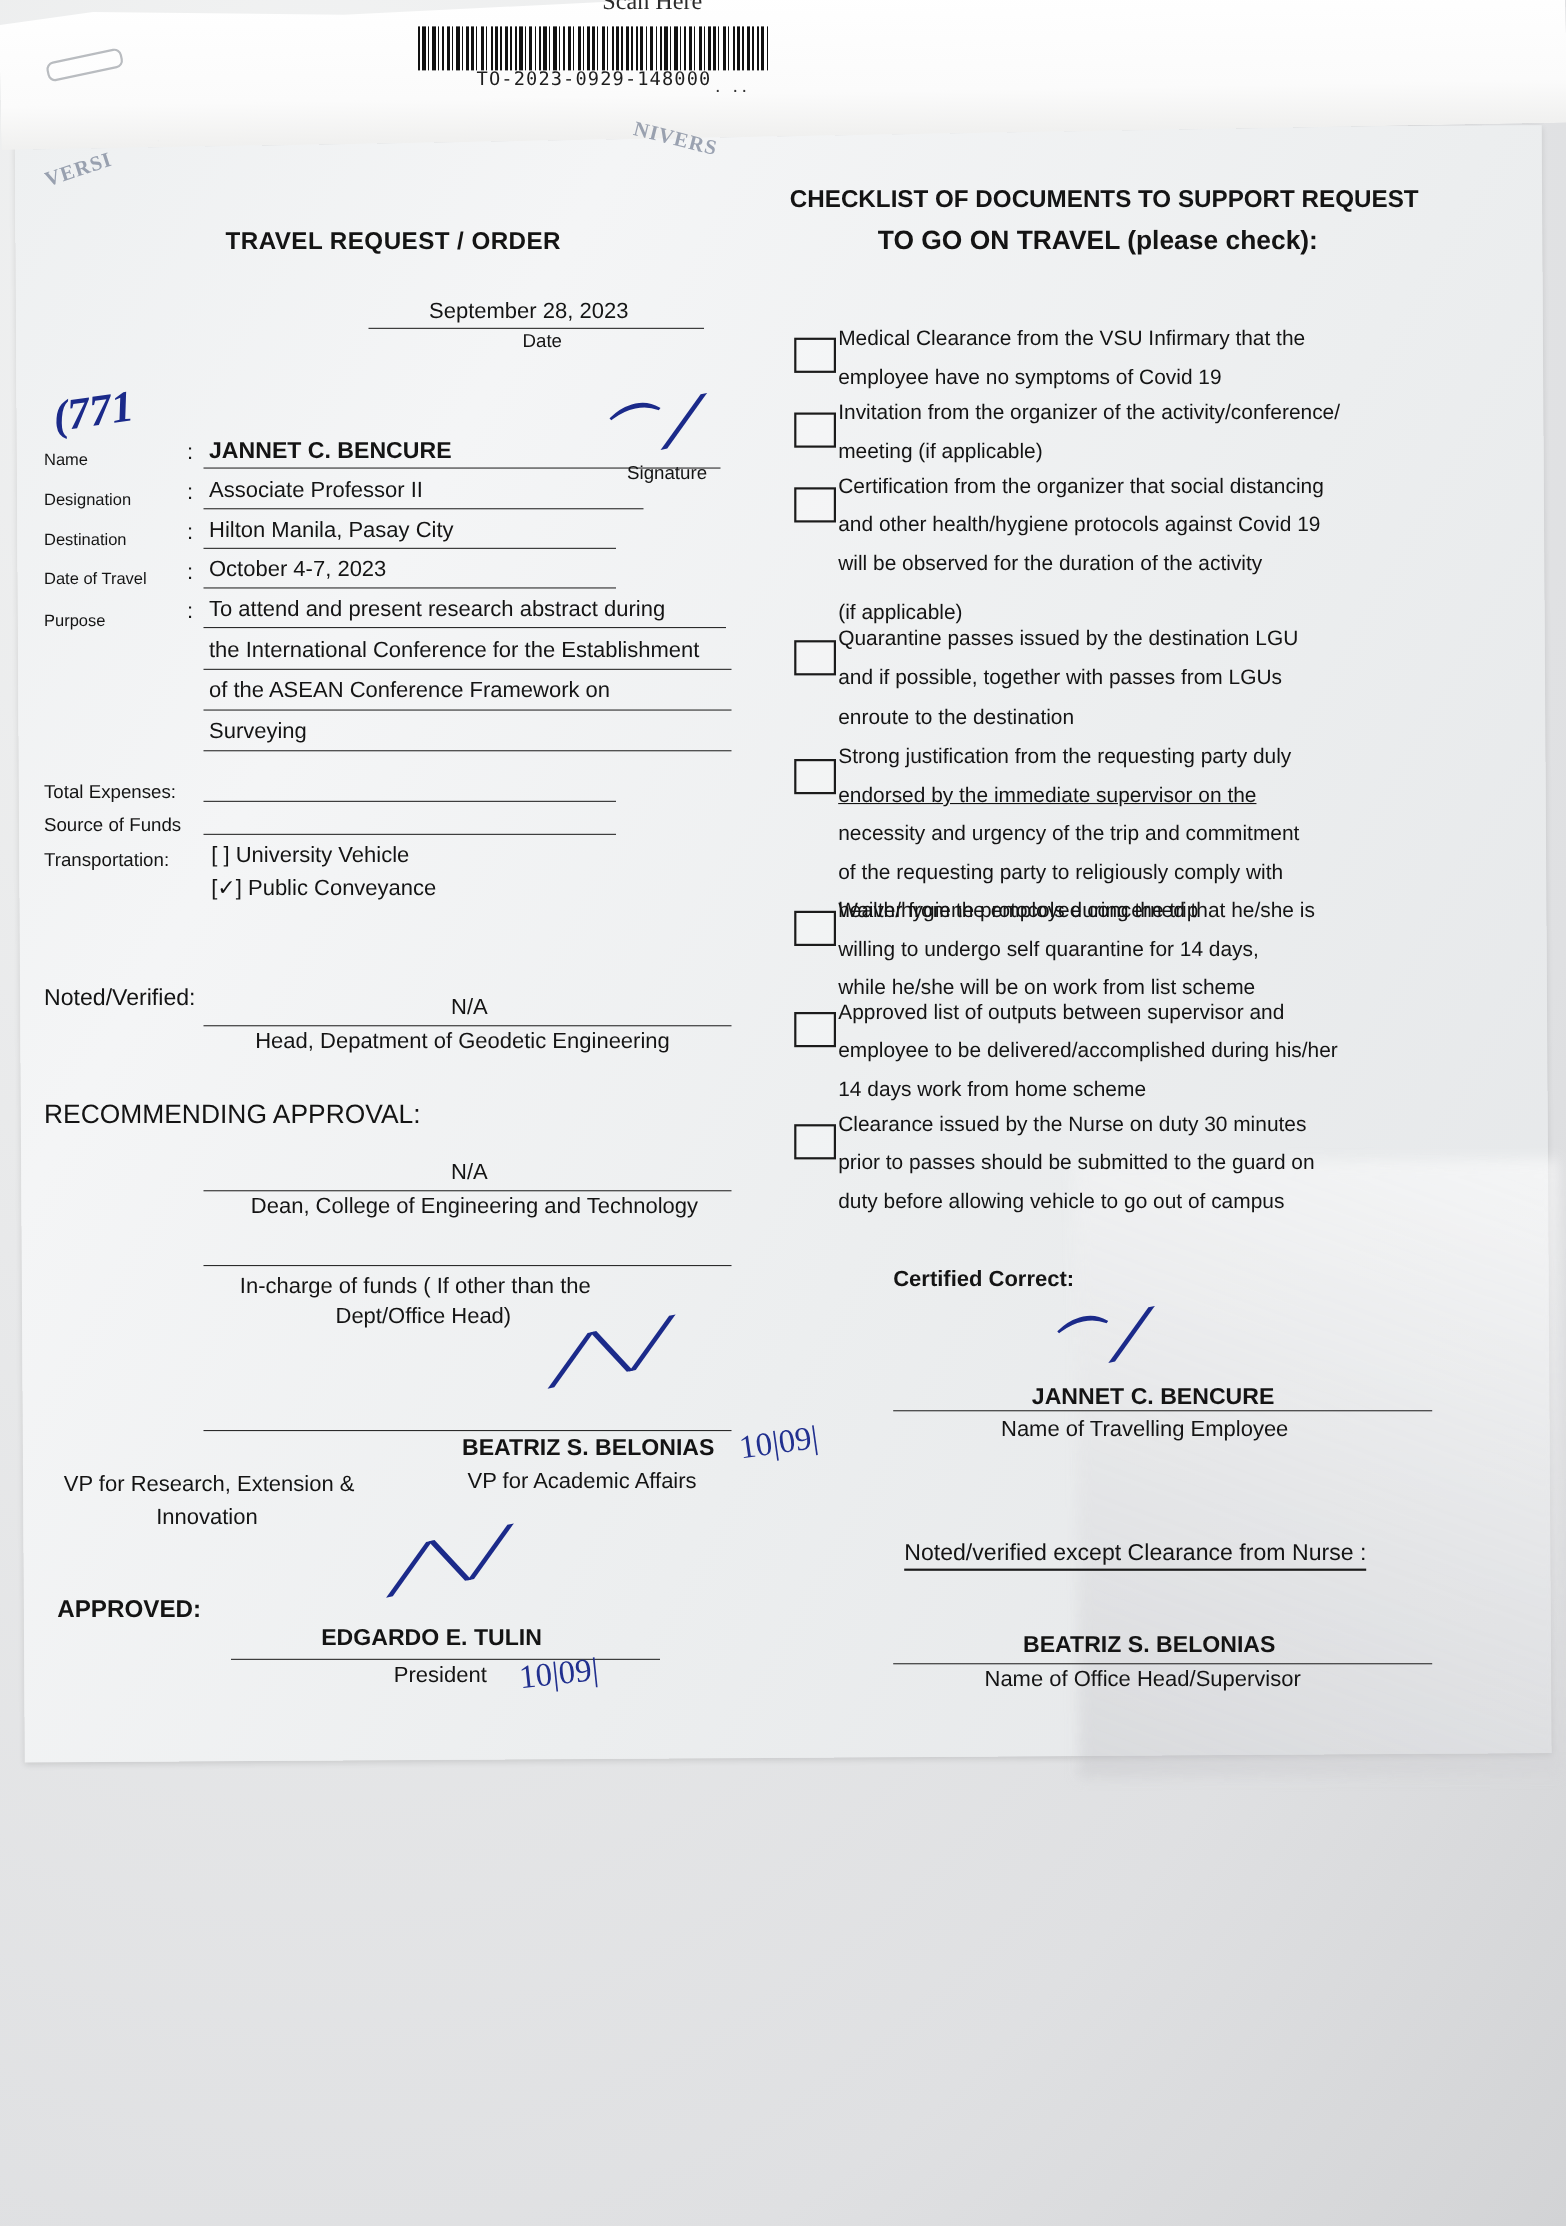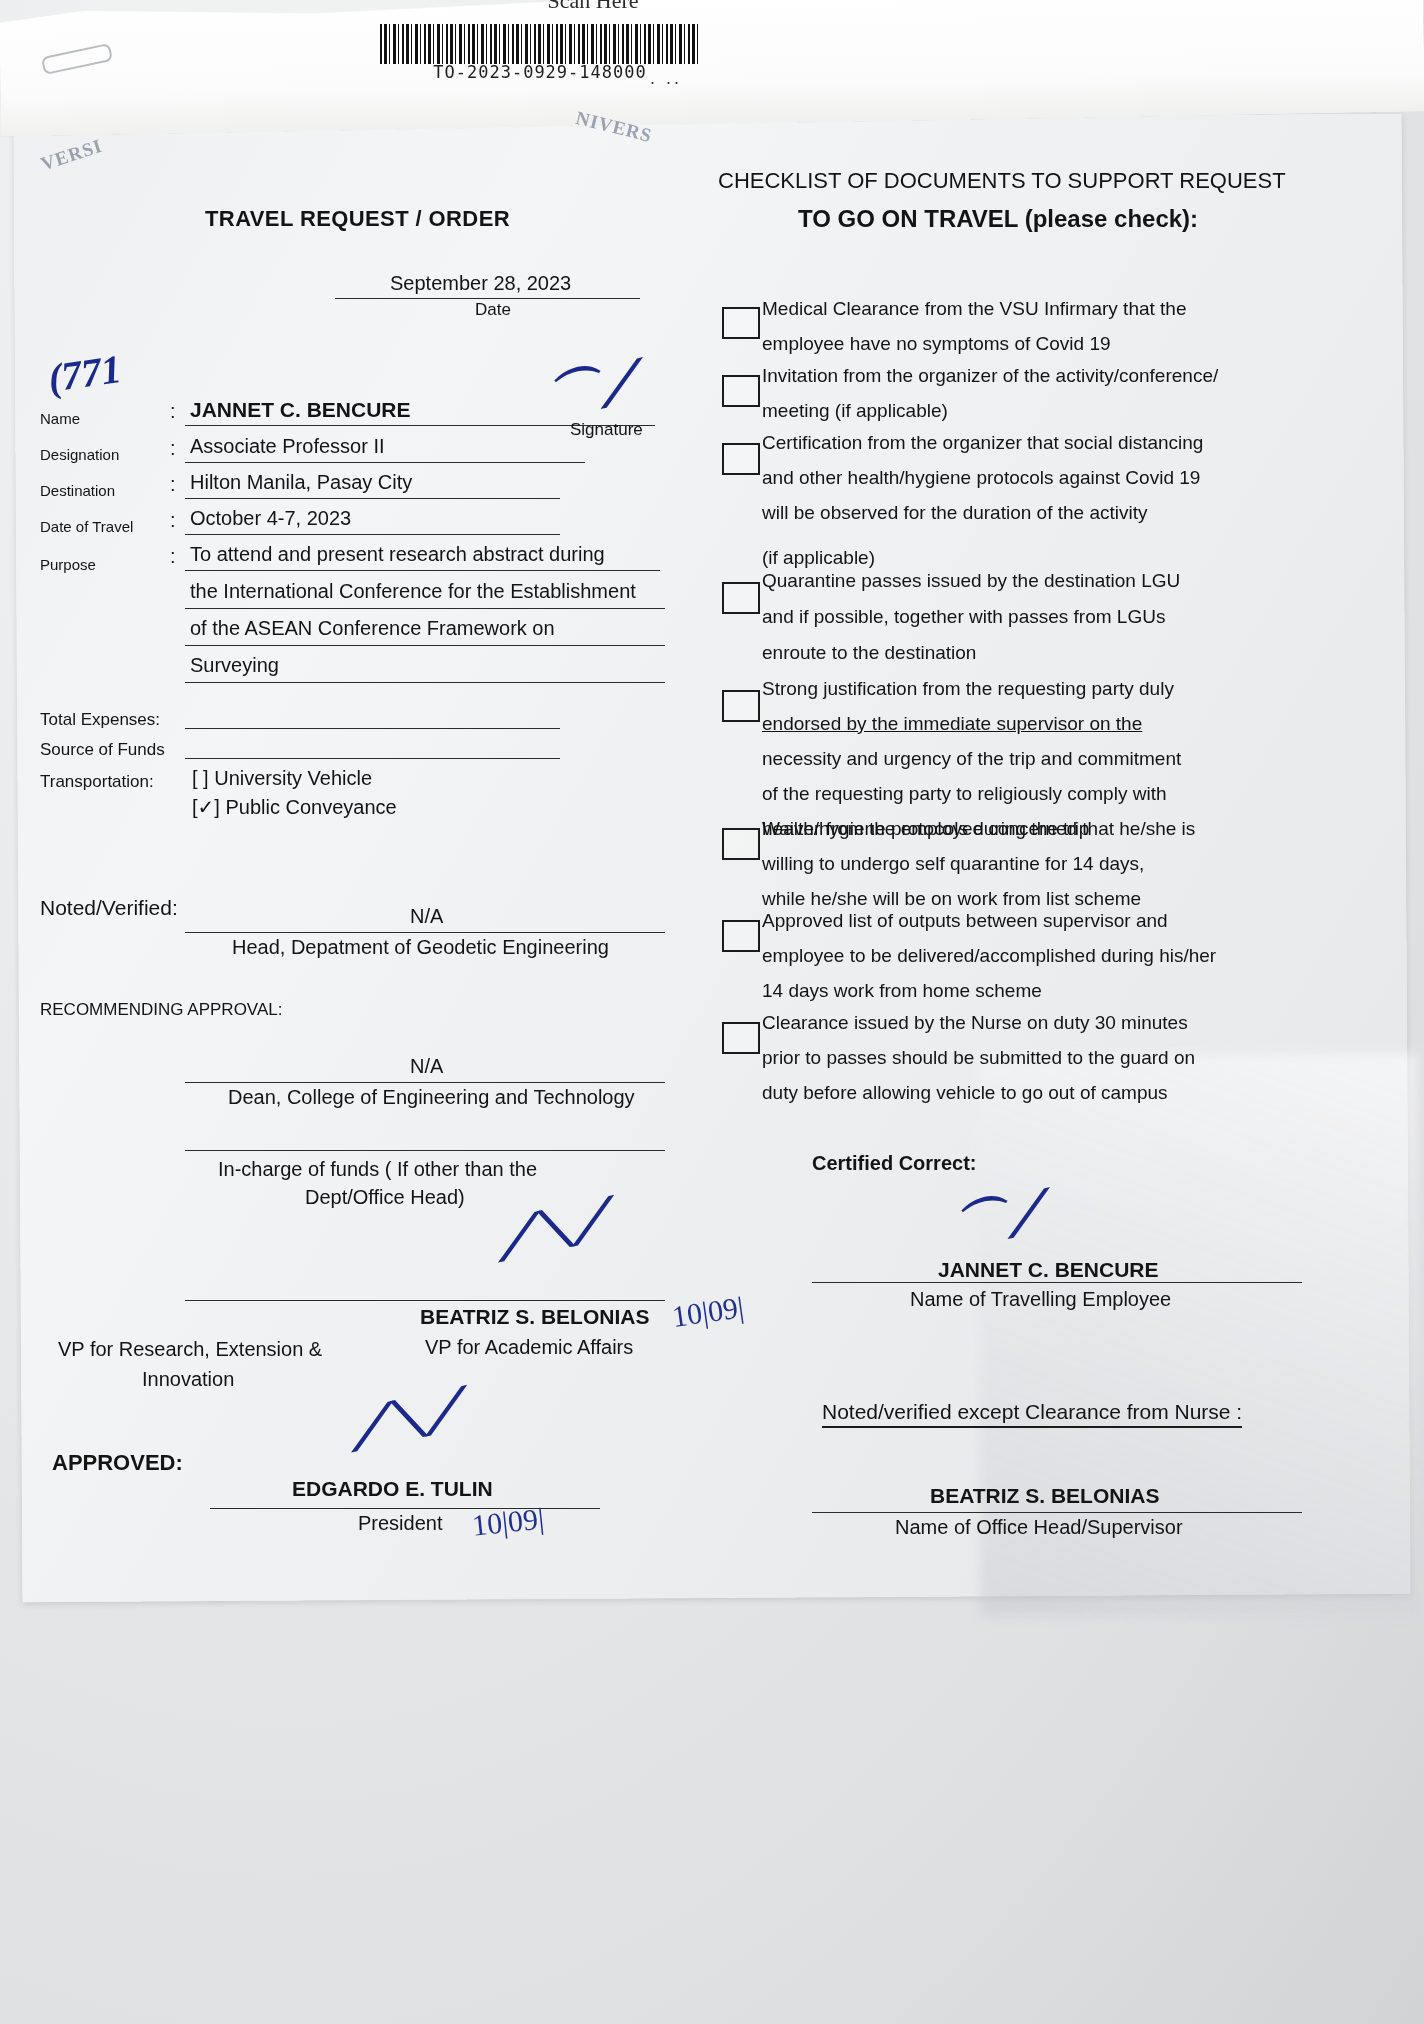--- a/index.html
+++ b/index.html
@@ -169,21 +169,21 @@
 
     <div class="t sm" style="left:40px;top:772px;">Transportation:</div>
     <div class="t val" style="left:192px;top:767px;">[ ] University Vehicle</div>
     <div class="t val" style="left:192px;top:795px;">[✓] Public Conveyance</div>
 
     <div class="t" style="left:40px;top:896px;font-size:21px;">Noted/Verified:</div>
     <div class="t val" style="left:410px;top:905px;">N/A</div>
     <div class="line" style="left:185px;top:932px;width:480px;"></div>
     <div class="t" style="left:232px;top:936px;font-size:20px;">Head, Depatment of Geodetic Engineering</div>
 
-    <div class="t" style="left:40px;top:1000px;font-size:17px;">RECOMMENDING APPROVAL:</div>
+    <div class="t" style="left:40px;top:1000px;font-size:24px;">RECOMMENDING APPROVAL:</div>
 
     <div class="t val" style="left:410px;top:1055px;">N/A</div>
     <div class="line" style="left:185px;top:1082px;width:480px;"></div>
     <div class="t" style="left:228px;top:1086px;font-size:20px;">Dean, College of Engineering and Technology</div>
 
     <div class="line" style="left:185px;top:1150px;width:480px;"></div>
     <div class="t" style="left:218px;top:1158px;font-size:20px;">In-charge of  funds ( If other than the</div>
     <div class="t" style="left:305px;top:1186px;font-size:20px;">Dept/Office Head)</div>
 
     <div class="sig big" style="left:495px;top:1200px;">⟋⟍⟋</div>
@@ -195,21 +195,21 @@
     <div class="t" style="left:58px;top:1338px;font-size:20px;">VP for Research, Extension &amp;</div>
     <div class="t" style="left:142px;top:1368px;font-size:20px;">Innovation</div>
 
     <div class="t" style="left:52px;top:1450px;font-size:22px;font-weight:bold;">APPROVED:</div>
     <div class="sig big" style="left:348px;top:1390px;">⟋⟍⟋</div>
     <div class="line" style="left:210px;top:1508px;width:390px;"></div>
     <div class="t" style="left:292px;top:1477px;font-size:21px;font-weight:bold;">EDGARDO E. TULIN</div>
     <div class="t" style="left:358px;top:1512px;font-size:20px;">President</div>
     <div class="pen" style="left:472px;top:1505px;transform:rotate(-6deg);">10|09|</div>
 
-    <div class="t" style="left:718px;top:168px;font-size:22px;font-weight:normal;">CHECKLIST OF DOCUMENTS TO SUPPORT REQUEST</div>
+    <div class="t" style="left:718px;top:168px;font-size:22px;font-weight:bold;">CHECKLIST OF DOCUMENTS TO SUPPORT REQUEST</div>
     <div class="t" style="left:798px;top:205px;font-size:24px;font-weight:bold;">TO GO ON TRAVEL (please check):</div>
 
     <div class="ckbox" style="left:722px;top:307px;"></div>
     <div class="chk-txt" style="left:762px;top:298px;">Medical Clearance from the VSU Infirmary that the</div>
     <div class="chk-txt" style="left:762px;top:333px;">employee have no symptoms of Covid 19</div>
 
     <div class="ckbox" style="left:722px;top:375px;"></div>
     <div class="chk-txt" style="left:762px;top:365px;">Invitation from the organizer of the activity/conference/</div>
     <div class="chk-txt" style="left:762px;top:400px;">meeting (if applicable)</div>
 

